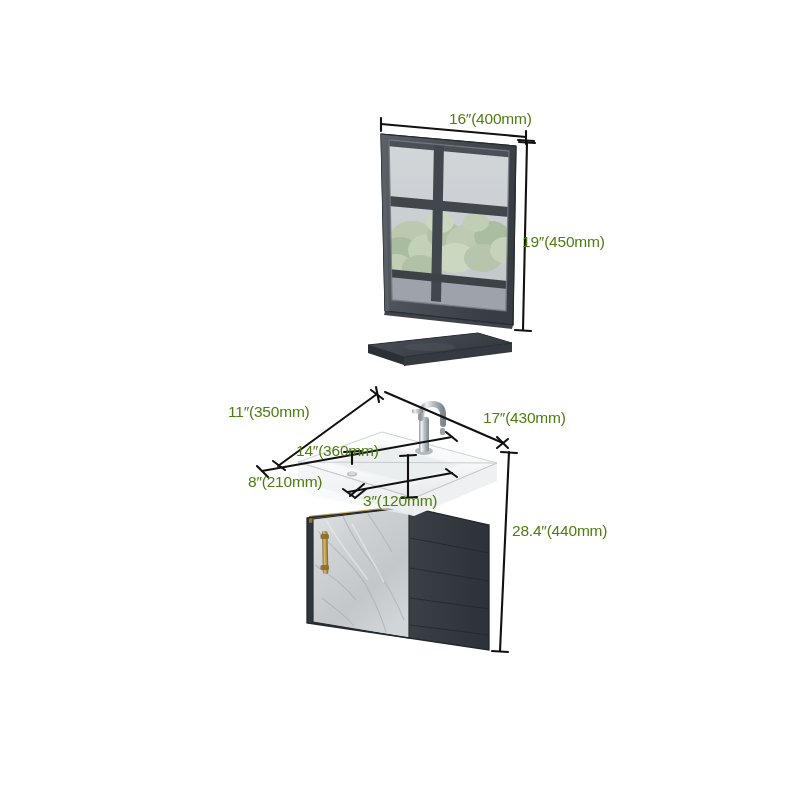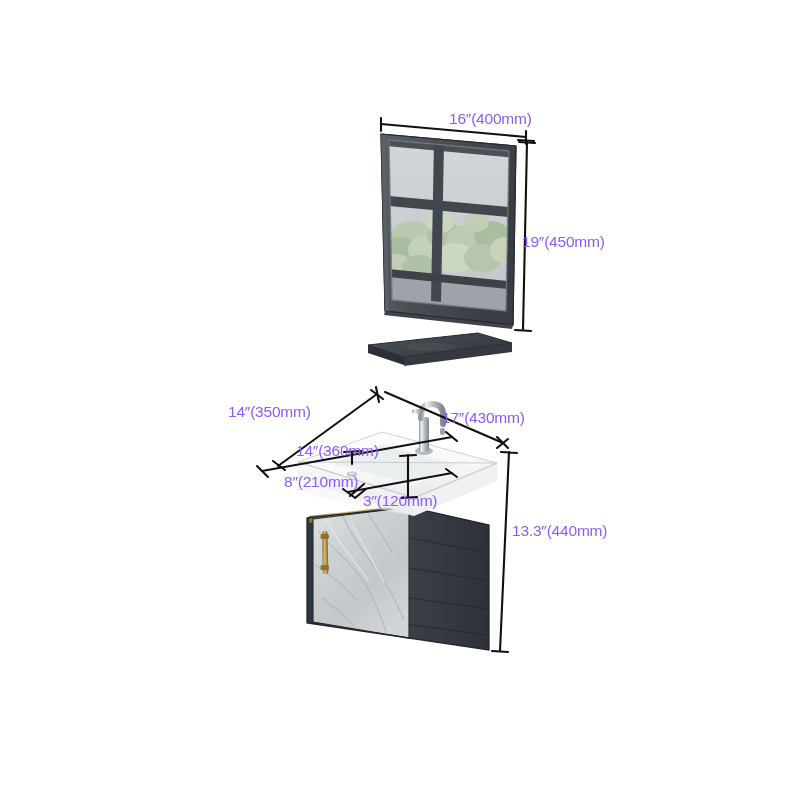--- a/index.html
+++ b/index.html
@@ -3,21 +3,21 @@
 <meta charset="utf-8">
 <style>
   html,body{margin:0;padding:0;}
   body{
     width:800px;height:800px;background:#ffffff;
     font-family:"Liberation Sans","DejaVu Sans",sans-serif;
     overflow:hidden;position:relative;
   }
   #stage{position:absolute;inset:0;width:800px;height:800px;}
   .dim-label{
-    position:absolute;white-space:nowrap;color:#8b5cf6;
+    position:absolute;white-space:nowrap;color:#4d7c0f;
     font-family:"Liberation Sans","DejaVu Sans",sans-serif;
     font-size:15.5px;letter-spacing:-0.2px;
   }
   svg{position:absolute;left:0;top:0;width:800px;height:800px;overflow:visible;}
 </style>
 </head>
 <body>
 
 <div id="stage">
 
@@ -250,25 +250,25 @@
       <line x1="509" y1="452" x2="500" y2="651"></line>
       <line x1="501" y1="452" x2="517" y2="453"></line>
       <line x1="492" y1="651" x2="508" y2="652"></line>
     </g>
   </svg>
 
   <div class="dim-label" style="left:449px;top:110px;">16″(400mm)</div>
 
   <div class="dim-label" style="left:522px;top:233px;">19″(450mm)</div>
 
-  <div class="dim-label" style="left:228px;top:403px;">14″(350mm)</div>
-
-  <div class="dim-label" style="left:442px;top:409px;">17″(430mm)</div>
+  <div class="dim-label" style="left:228px;top:403px;">11″(350mm)</div>
+
+  <div class="dim-label" style="left:483px;top:409px;">17″(430mm)</div>
 
   <div class="dim-label" style="left:296px;top:442px;text-align:right;">14″(360mm)</div>
 
-  <div class="dim-label" style="left:248px;top:473px;margin-left:36px;">8″(210mm)</div>
+  <div class="dim-label" style="left:248px;top:473px;">8″(210mm)</div>
 
   <div class="dim-label" style="left:363px;top:492px;">3″(120mm)</div>
 
-  <div class="dim-label" style="left:512px;top:522px;">13.3″(440mm)</div>
+  <div class="dim-label" style="left:512px;top:522px;">28.4″(440mm)</div>
 
 </div>
 
 </body></html>

